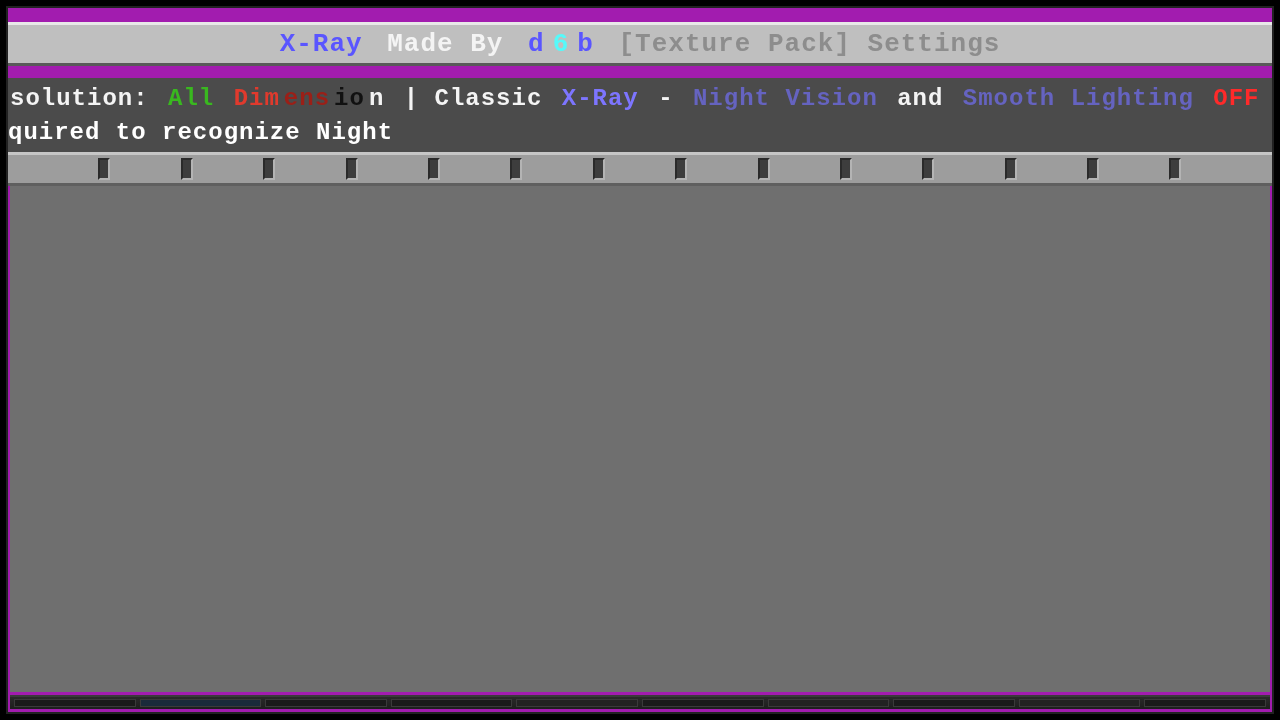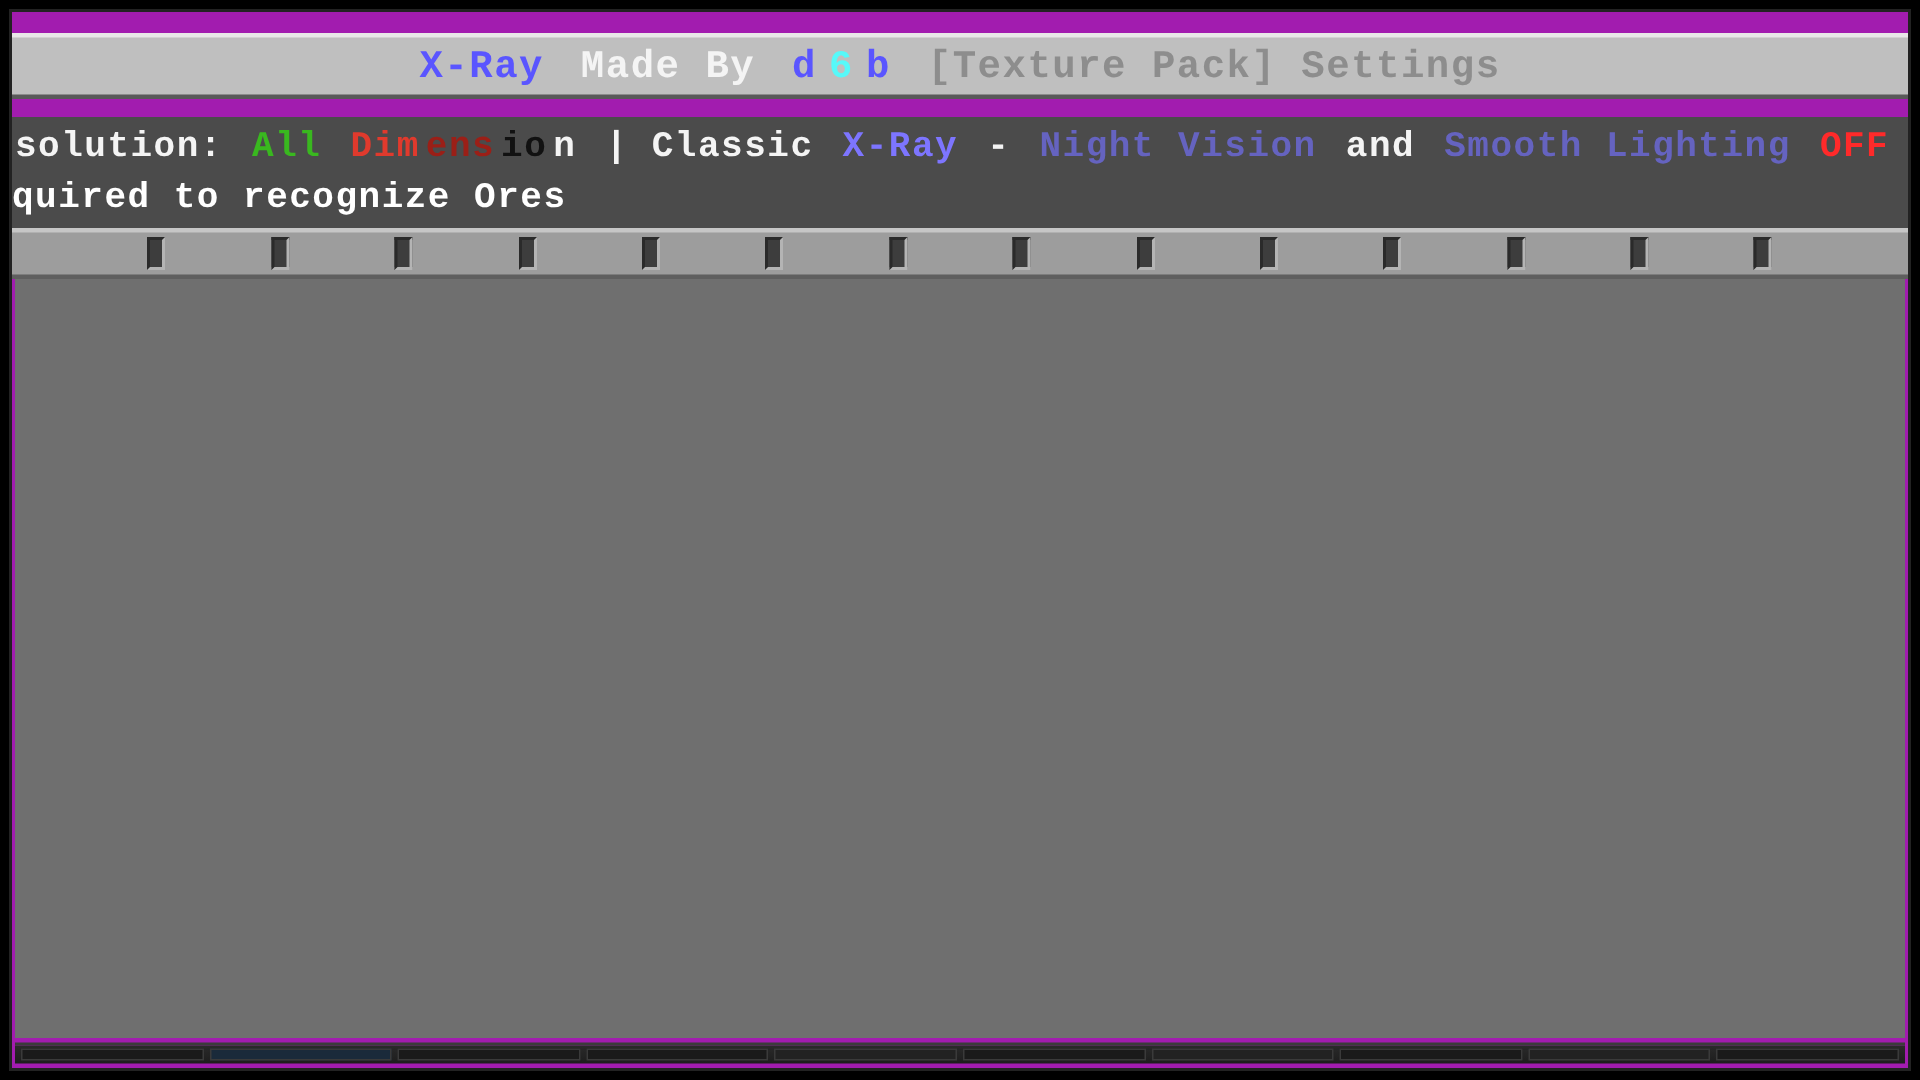--- a/index.html
+++ b/index.html
@@ -130,21 +130,21 @@
 <body>
 
 <div class="outer">
 
   <div class="header-band">
     <span id="header-tokens"><span class="seg c-blue">X-Ray</span><span class="seg c-white"> Made By </span><span class="seg c-blue">d</span><span class="seg c-cyan">6</span><span class="seg c-blue">b</span><span class="seg c-grey"> [Texture Pack] Settings</span></span>
   </div>
 
   <div class="subtitle">
     <div class="line" id="subtitle-line1"><span class="seg c-white">solution: </span><span class="seg c-green">All </span><span class="seg c-red">Dim</span><span class="seg c-dred">ens</span><span class="seg c-black">io</span><span class="seg c-white">n</span><span class="seg c-white"> | Classic </span><span class="seg c-lav">X-Ray</span><span class="seg c-white"> - </span><span class="seg c-pblue">Night Vision</span><span class="seg c-white"> and </span><span class="seg c-pblue">Smooth Lighting</span><span class="seg c-bright"> OFF </span></div>
-    <div class="line">quired to recognize Ores</div>
+    <div class="line">quired to recognize Night</div>
   </div>
 
   <div class="slot-row" id="slot-row">
       <div class="slot"></div>
       <div class="slot"></div>
       <div class="slot"></div>
       <div class="slot"></div>
       <div class="slot"></div>
       <div class="slot"></div>
       <div class="slot"></div>

